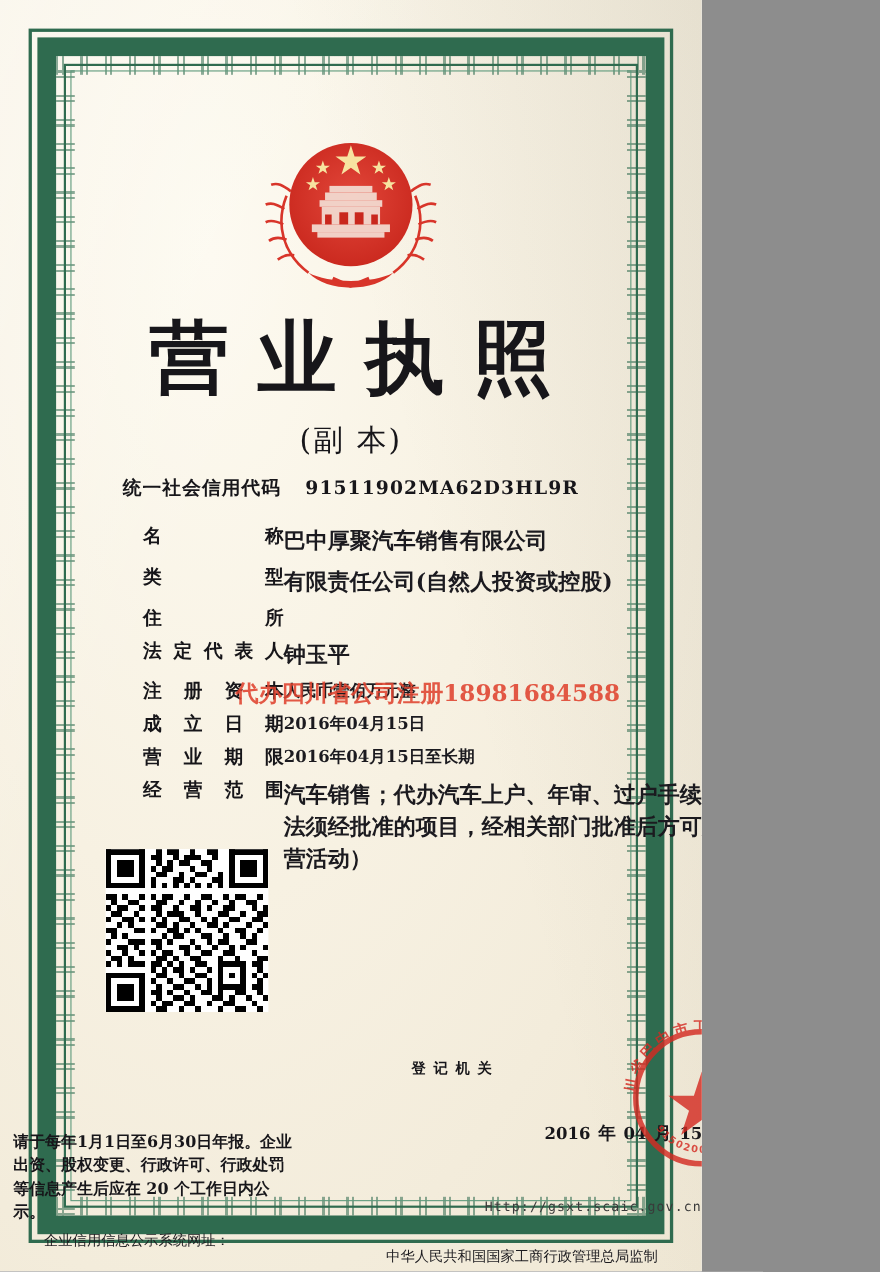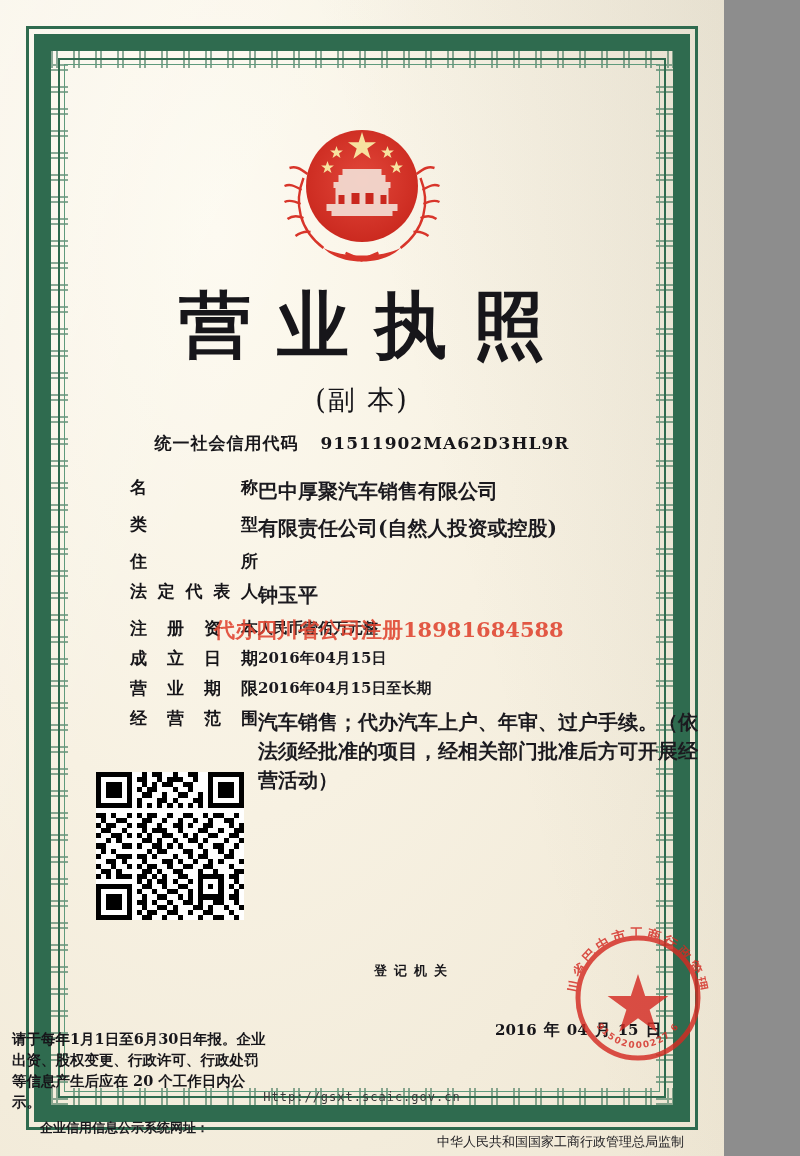--- a/index.html
+++ b/index.html
@@ -5,21 +5,21 @@
   html, body {
     margin: 0;
     padding: 0;
     background: #8d8d8d;
   }
   body {
     font-family: "Liberation Sans", sans-serif;
   }
   #page {
     position: relative;
-    width: 724px;
+    width: 638px;
     height: 1156px;
     overflow: hidden;
     background: #ffffff;
   }
   
   #paper {
     position: absolute;
     inset: 0;
     background:
       radial-gradient(ellipse at 30% 20%, #fdfaf0 0%, #f7f1e2 45%, #efe7d4 100%);
@@ -222,34 +222,33 @@
     font-family: "DejaVu Serif", "Liberation Serif", serif;
     font-weight: bold;
     font-size: 14.5px;
     line-height: 1.45;
     color: #17161a;
   }
   .url {
     position: absolute;
     left: 0; right: 0;
     top: 1090px;
-    text-align: center;
+    text-align: right;
     font-family: "DejaVu Sans Mono", monospace;
     font-size: 12px;
     color: #3a3a3a;
     letter-spacing: 1px;
   }
   .footer-left {
     position: absolute;
     left: 40px;
     top: 1119px;
     font-family: "DejaVu Serif", "Liberation Serif", serif;
     font-size: 13px;
     color: #1d1c20;
-    font-weight: bold;
   }
   .footer-right {
     position: absolute;
     right: 40px;
     top: 1119px;
     font-family: "DejaVu Serif", "Liberation Serif", serif;
     font-size: 13px;
     color: #1d1c20;
     margin-top: 14px;
   }

